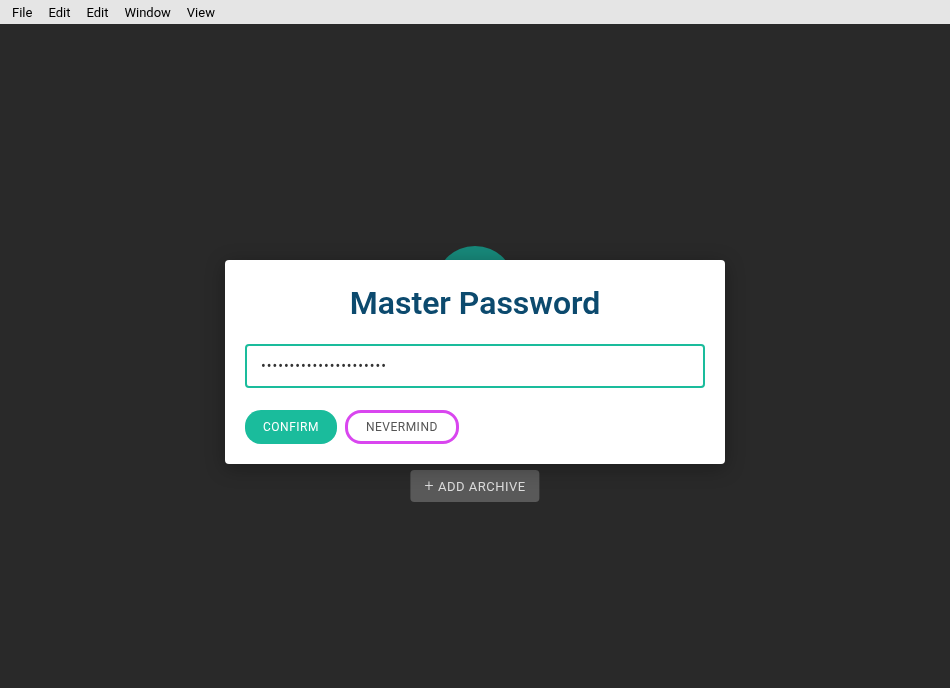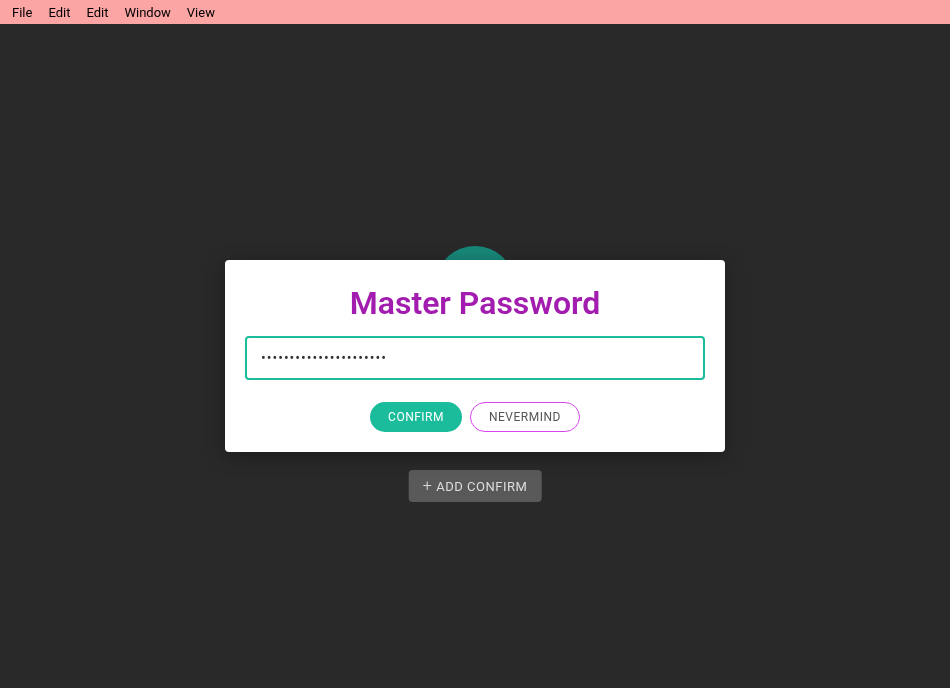--- a/index.html
+++ b/index.html
@@ -11,21 +11,21 @@
     
     body {
       width: 950px;
       height: 688px;
       overflow: hidden;
       background: #fff;
     }
     
     .menubar {
       height: 24px;
-      background: #fca5a5;
+      background: #e5e5e5;
       display: flex;
       align-items: center;
       padding: 12px 4px;
       font-size: 13px;
       color: #000;
     }
     
     .menubar-item {
       padding: 3px 8px;
       cursor: default;
@@ -87,80 +87,79 @@
       border-radius: 4px;
       padding: 24px 20px 20px 20px;
       z-index: 10;
       box-shadow: 0 4px 20px rgba(0,0,0,0.3);
     }
     
     .modal-title {
       text-align: center;
       font-size: 32px;
       font-weight: 600;
-      color: #a21caf;
-      margin-bottom: 14px;
+      color: #0c4a6e;
+      margin-bottom: 22px;
     }
     
     .password-input {
       width: 100%;
       padding: 12px 14px;
       border: 2px solid #1abc9c;
       border-radius: 4px;
       font-size: 14px;
       letter-spacing: 1px;
       outline: none;
       color: #333;
       margin-bottom: 22px;
     }
     
     .modal-actions {
       display: flex;
-      justify-content: center;
       gap: 8px;
     }
     
     .btn {
       border: none;
       border-radius: 16px;
       padding: 7px 18px;
       font-size: 12px;
       letter-spacing: 0.5px;
       cursor: pointer;
     }
     
     .btn-confirm {
       background: #1abc9c;
       color: #fff;
     }
     
     .btn-nevermind {
       background: #fff;
       color: #555;
-      border: 1px solid #d946ef;
+      border: 3px solid #d946ef;
     }
   </style>
 </head>
 <body>
 
 <div class="menubar">
   <div class="menubar-item">File</div>
   <div class="menubar-item">Edit</div>
   <div class="menubar-item">Edit</div>
   <div class="menubar-item">Window</div>
   <div class="menubar-item">View</div>
 </div>
 
 <div class="app-body">
 
   <div class="logo-circle"></div>
 
   <button class="add-archive-btn">
     <span class="plus-icon">+</span>
-    <span>ADD CONFIRM</span>
+    <span>ADD ARCHIVE</span>
   </button>
 
   <div class="modal">
     <h1 class="modal-title">Master Password</h1>
     <input type="password" class="password-input" value="••••••••••••••••••••••" style="">
     <div class="modal-actions">
       <button class="btn btn-confirm">CONFIRM</button>
       <button class="btn btn-nevermind">NEVERMIND</button>
     </div>
   </div>

